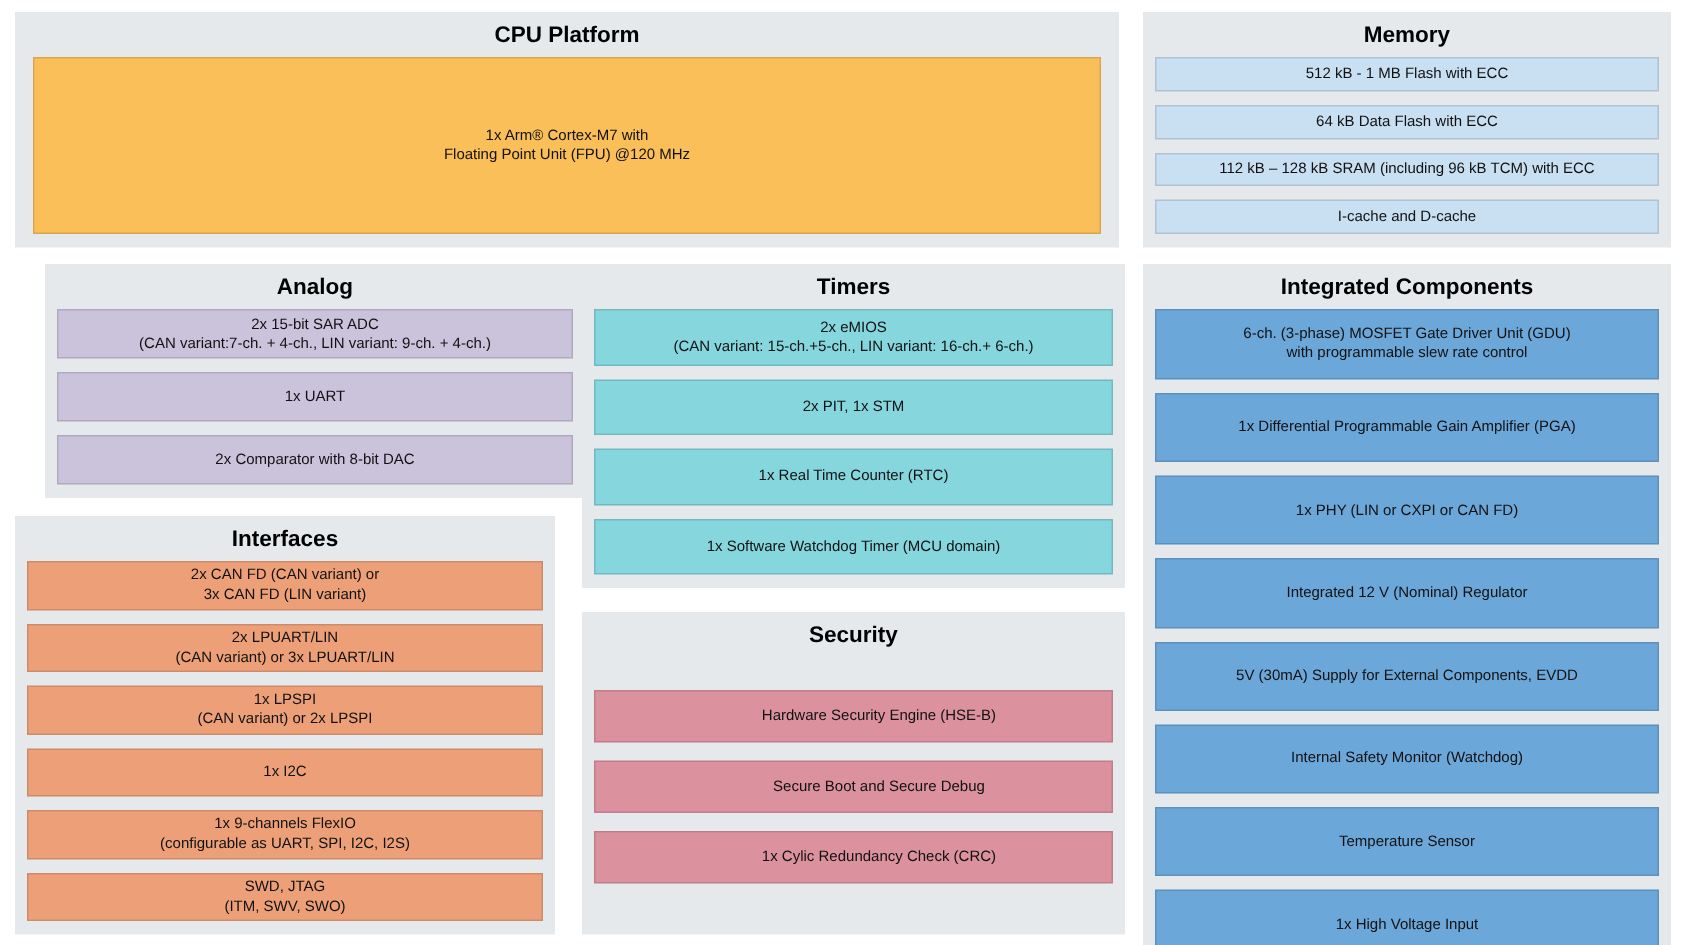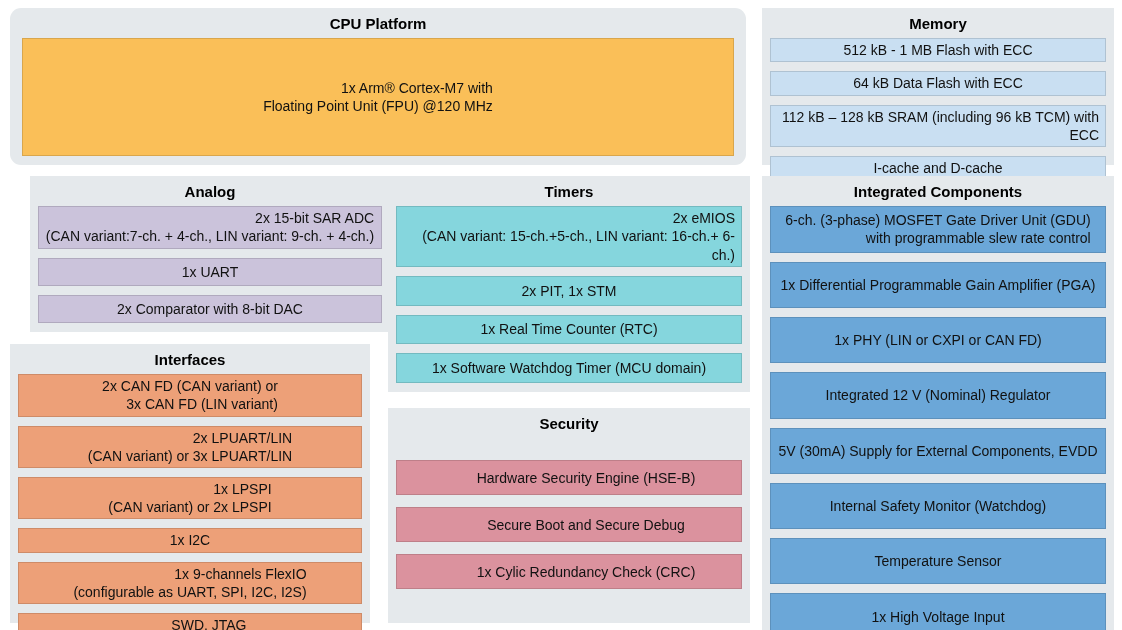--- a/index.html
+++ b/index.html
@@ -38,40 +38,40 @@
     flex-direction: column;
     gap: 9px;
     min-height: 0;
   }
   .block-row {
     flex: 1;
     display: flex;
     flex-direction: column;
     align-items: center;
     justify-content: center;
-    text-align: right;
-    font-size: 14px;
+    text-align: center;
+    font-size: 10px;
     line-height: 1.3;
     color: #111111;
     border: 1px solid rgba(0,0,0,0.13);
     box-sizing: border-box;
     padding: 2px 6px;
   }
   
   .panel-cpu .block-row        { background: var(--cpu-fill); margin: 0 4px; }
   .panel-memory .block-row     { background: var(--memory-fill); }
   .panel-analog .block-row     { background: var(--analog-fill); }
   .panel-interfaces .block-row { background: var(--interfaces-fill); }
   .panel-timers .block-row     { background: var(--timers-fill); }
   .panel-security .block-row   { background: var(--security-fill); flex: none; height: 35px; padding-left: 40px; }
   .panel-security .rows        { gap: 12px; justify-content: flex-start; }
   .panel-integrated .block-row { background: var(--integrated-fill); }
 
   
-  #panel-cpu        { left: 10px;  top: 8px;   width: 736px; height: 157px; border-radius: 11px; }
+  #panel-cpu        { left: 10px;  top: 8px;   width: 736px; height: 157px; }
   #panel-memory     { left: 762px; top: 8px;   width: 352px; height: 157px; }
   #panel-analog     { left: 10px;  top: 176px; width: 360px; height: 156px; margin-left: 20px; }
   #panel-interfaces { left: 10px;  top: 344px; width: 360px; height: 279px; }
   #panel-timers     { left: 388px; top: 176px; width: 362px; height: 216px; }
   #panel-security   { left: 388px; top: 408px; width: 362px; height: 215px; gap: 22px; }
   #panel-integrated { left: 762px; top: 176px; width: 352px; height: 528px; }
 </style>
 </head>
 <body>
 

